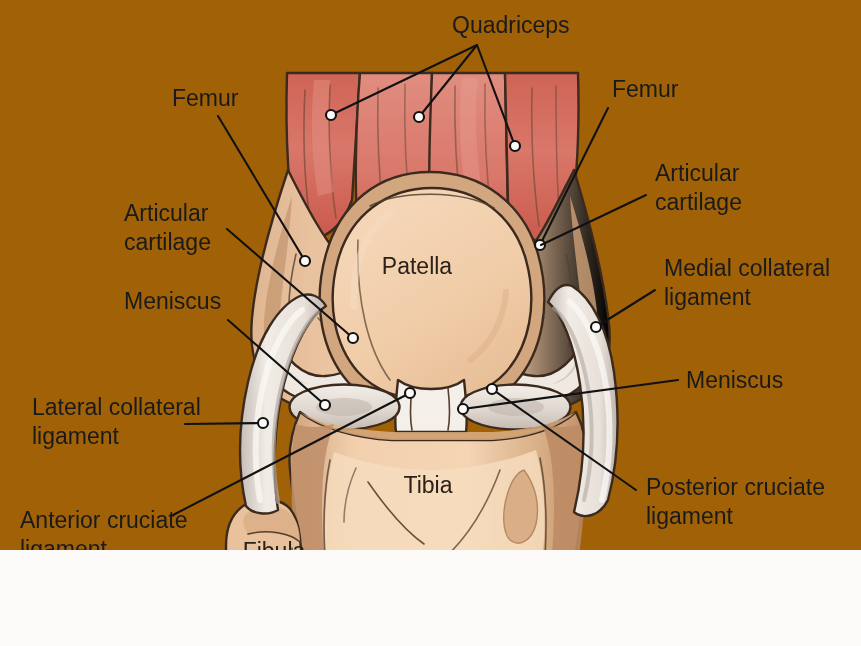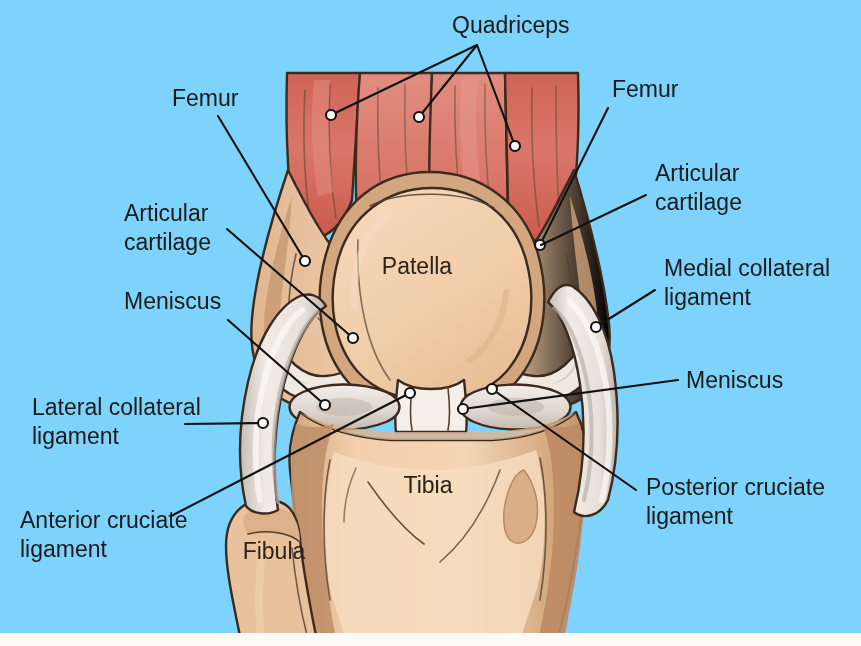--- a/index.html
+++ b/index.html
@@ -7,22 +7,22 @@
     margin: 0;
     padding: 0;
     background: #fdfbfa;
   }
   body {
     font-family: "Liberation Sans", sans-serif;
   }
   #diagram-root {
     position: relative;
     width: 861px;
-    height: 633px;
-    background: #7dd3fc;
+    height: 550px;
+    background: #a16207;
     overflow: hidden;
   }
   #knee-svg {
     position: absolute;
     left: 0;
     top: 0;
     width: 861px;
     height: 646px;
     display: block;
   }

